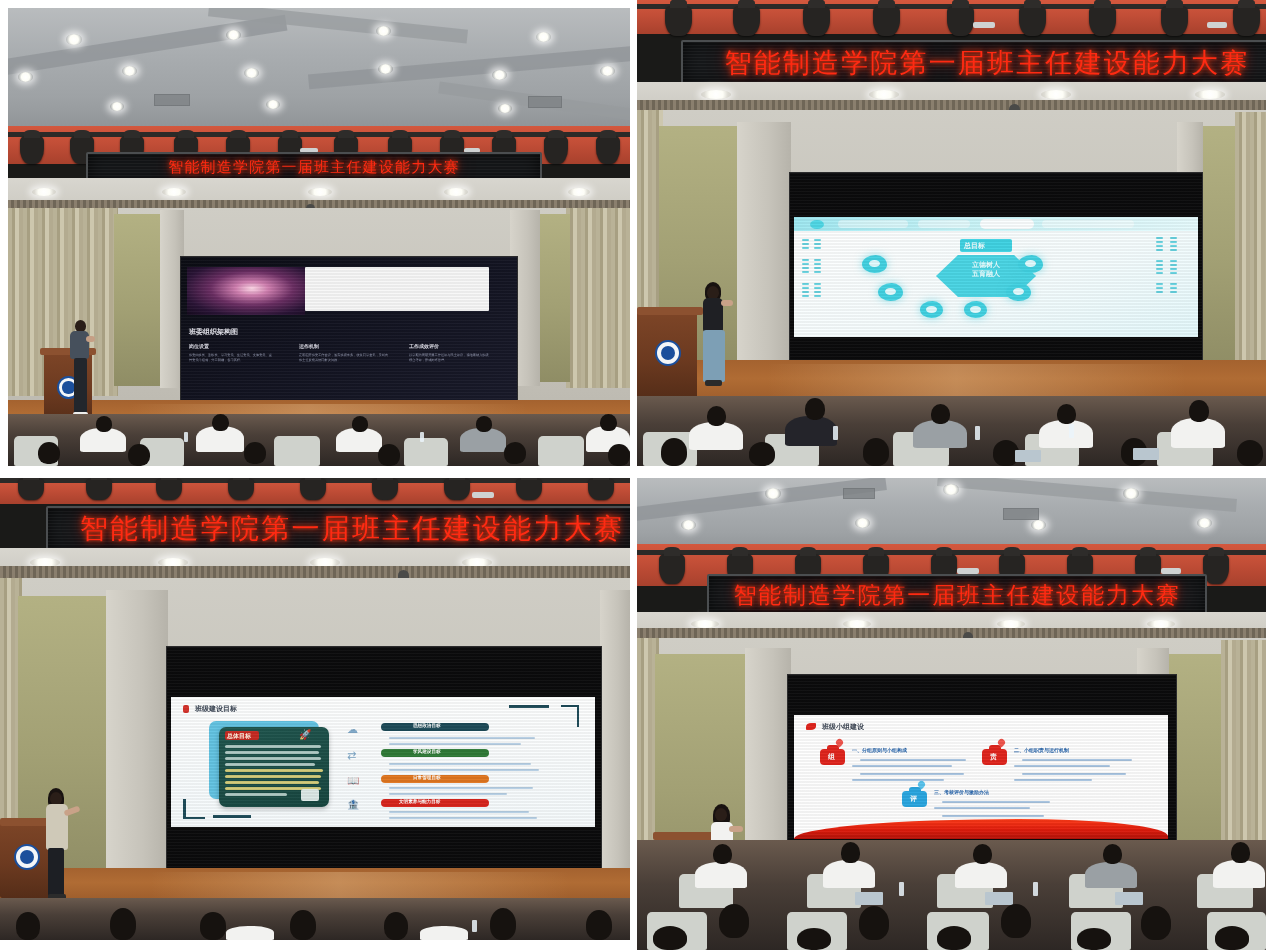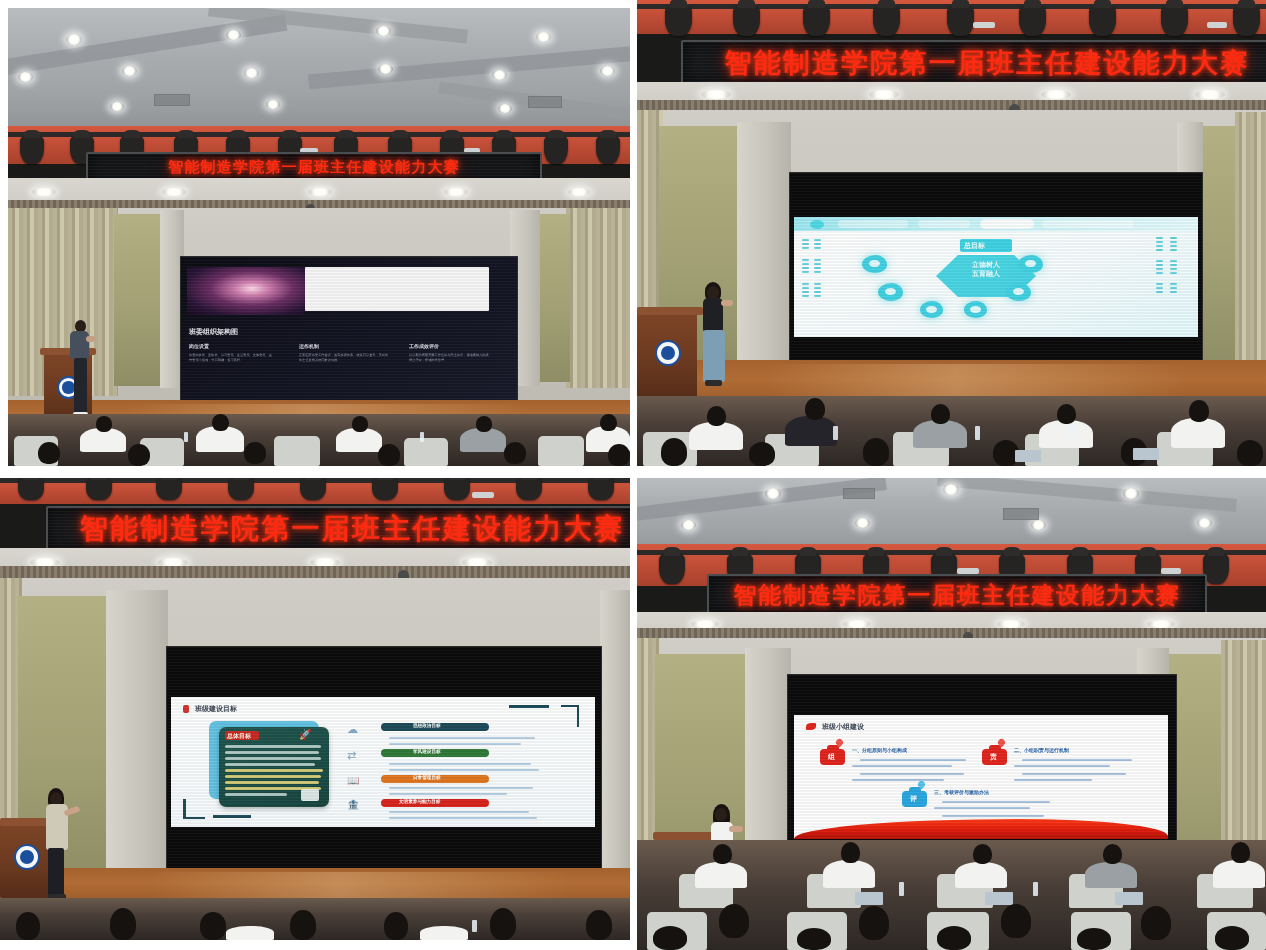--- a/index.html
+++ b/index.html
@@ -32,21 +32,21 @@
      background:#2e2c2a;border-radius:40% 40% 0 0;}
   .spotgrey{position:absolute;background:#cfd2d2;border-radius:2px;}
 
   
   .ledbanner{position:absolute;background:#16181a;
      border:2px solid #4b4e50;border-radius:2px;
      display:flex;align-items:center;justify-content:center;overflow:hidden;
      box-shadow:inset 0 0 18px rgba(0,0,0,.75);}
   .ledbanner:before{content:"";position:absolute;inset:0;
      background:repeating-linear-gradient(180deg,rgba(255,255,255,.045) 0 1px,rgba(0,0,0,0) 1px 3px);}
-  .ledtext{position:relative;color:#ff2a12;font-weight:bold;white-space:nowrap;
+  .ledtext{position:relative;color:#ff2a12;font-weight:normal;white-space:nowrap;
      letter-spacing:.08em;
      text-shadow:0 0 5px rgba(255,60,20,.95),0 0 11px rgba(255,40,0,.65),0 0 22px rgba(255,20,0,.35);}
 
   
   .wallupper{position:absolute;left:0;right:0;
      background:linear-gradient(180deg,#d8d6cf 0%,#cdcbc3 100%);}
   .slatband{position:absolute;left:0;right:0;
      background:repeating-linear-gradient(90deg,#8a7f6e 0 3px,#6f6657 3px 6px);}
   .wallmain{position:absolute;left:0;right:0;
      background:linear-gradient(180deg,#cfcdc5 0%,#c6c3ba 60%,#bdbab1 100%);}

